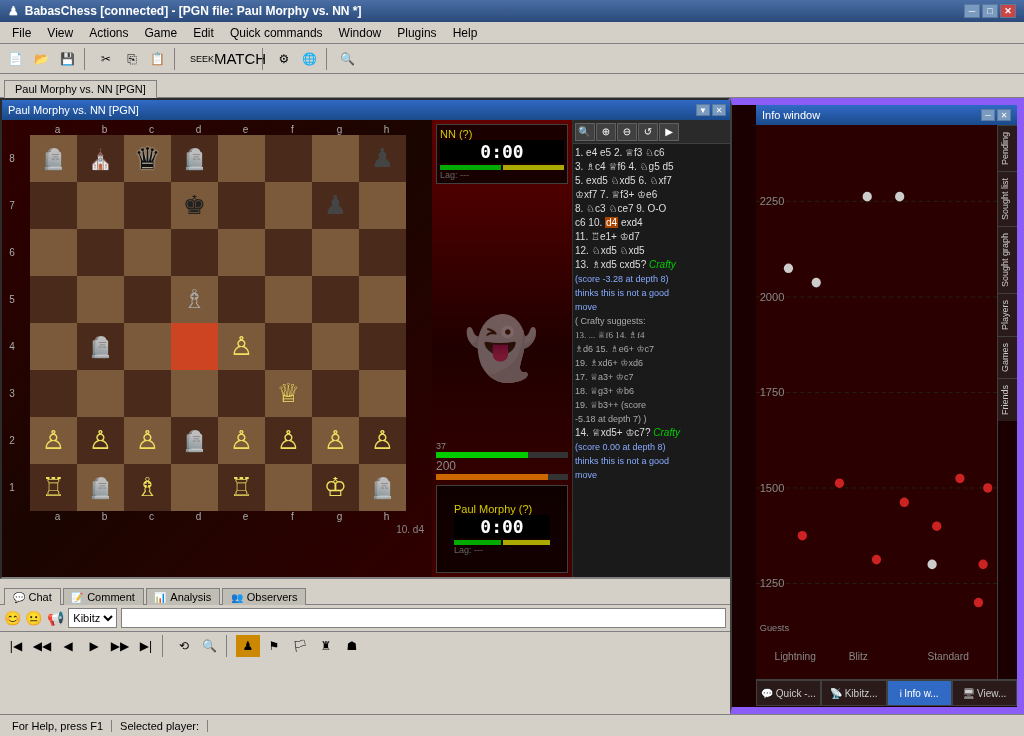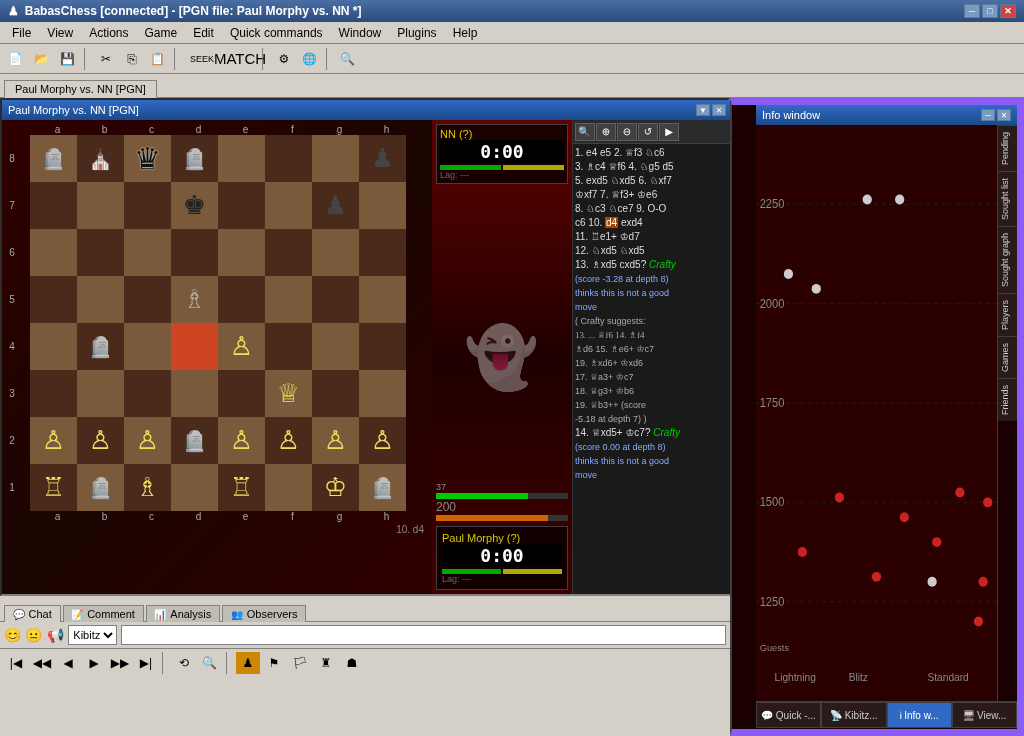--- a/index.html
+++ b/index.html
@@ -622,21 +622,21 @@
                 <div style="color:#888; font-size:9px;">37</div>
                 <div style="height:6px; background:#333; margin:1px 0;">
                     <div style="height:100%; width:70%; background:#00cc00;"></div>
                   </div>
                 <div style="color:#888; font-size:12px;">200</div>
                 <div style="height:6px; background:#333; margin:1px 0;">
                     <div style="height:100%; width:85%; background:#cc6600;"></div>
                   </div>
               </div>
 
-              <div style="position:relative; z-index:2; background:rgba(0,0,0,0.7); border:1px solid #404040; padding:5px;">
+              <div style="position:relative; z-index:2; background:rgba(0,0,0,0.7); border:1px solid #404040; padding:17px;">
                 <div style="color:#cccc00; font-size:11px;">Paul Morphy (?)</div>
                 <div style="background:#000; color:white; font-size:18px; font-family:monospace; font-weight:bold; text-align:center; padding:1px;">0:00</div>
                 <div style="display:flex; gap:2px; margin-top:2px;">
                   <div style="flex:1; height:5px; background:#00aa00;"></div>
                   <div style="flex:1; height:5px; background:#aaaa00;"></div>
                 </div>
                 <div style="color:#666; font-size:9px;">Lag: ---</div>
               </div>
             </div>
 
@@ -813,14 +813,18 @@
         </div>
         <div class="bottom-tab">
           <span>🖥</span>
           <span>View...</span>
         </div>
       </div>
     </div>
 
   </div>
 
+  <div id="full-statusbar">
+    <span class="status-item">For Help, press F1</span>
+    <span class="status-item">Selected player:</span>
+  </div>
 
 </div>
 
 </body></html>

